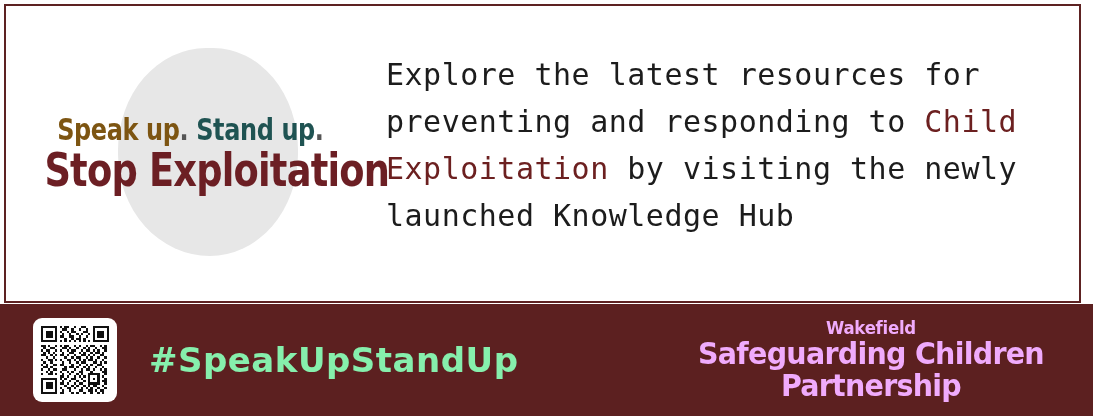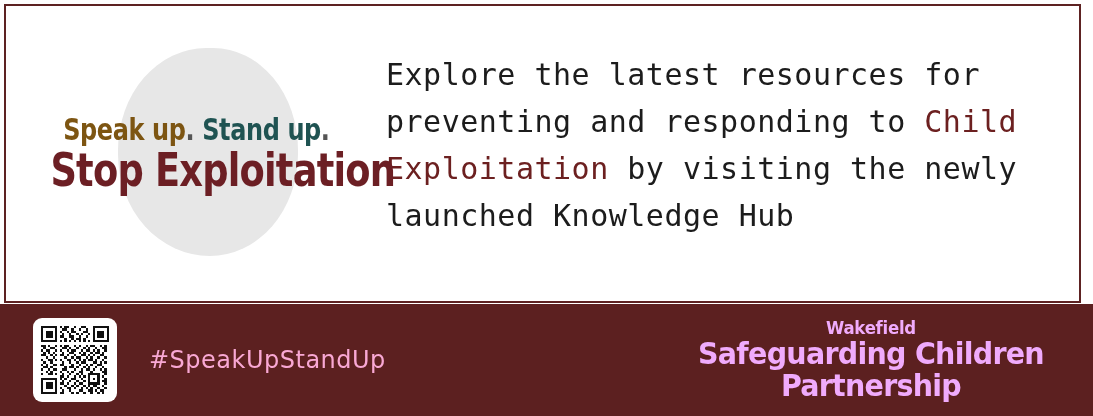--- a/index.html
+++ b/index.html
@@ -50,21 +50,21 @@
     width: 180px;
     height: 208px;
     background: #e7e7e7;
     border-radius: 50% 48% 50% 52% / 50% 50% 50% 50%;
     z-index: 0;
   }
   .logo-lines {
     position: relative;
     z-index: 1;
     width: 100%;
-    padding-left: 14px;
+    padding-left: 8px;
     box-sizing: border-box;
   }
   .logo-line-1 {
     font-family: "DejaVu Sans", sans-serif;
     font-weight: bold;
     font-size: 30px;
     line-height: 34px;
     letter-spacing: -0.5px;
     white-space: nowrap;
     transform: scaleX(0.80);
@@ -130,24 +130,24 @@
     justify-content: center;
     flex: 0 0 auto;
   }
   .qr-code {
     width: 68px;
     height: 68px;
     display: block;
   }
   .hashtag {
     margin-left: 32px;
-    color: #f9a8d4;
+    color: #86efac;
     font-family: "DejaVu Sans", sans-serif;
-    font-weight: normal;
-    font-size: 24px;
+    font-weight: bold;
+    font-size: 34px;
     letter-spacing: 0.5px;
     white-space: nowrap;
     flex: 0 0 auto;
   }
   .spacer { flex: 1 1 auto; }
 
   .wsc-logo {
     margin-right: 34px;
     text-align: center;
     color: #f0abfc;

